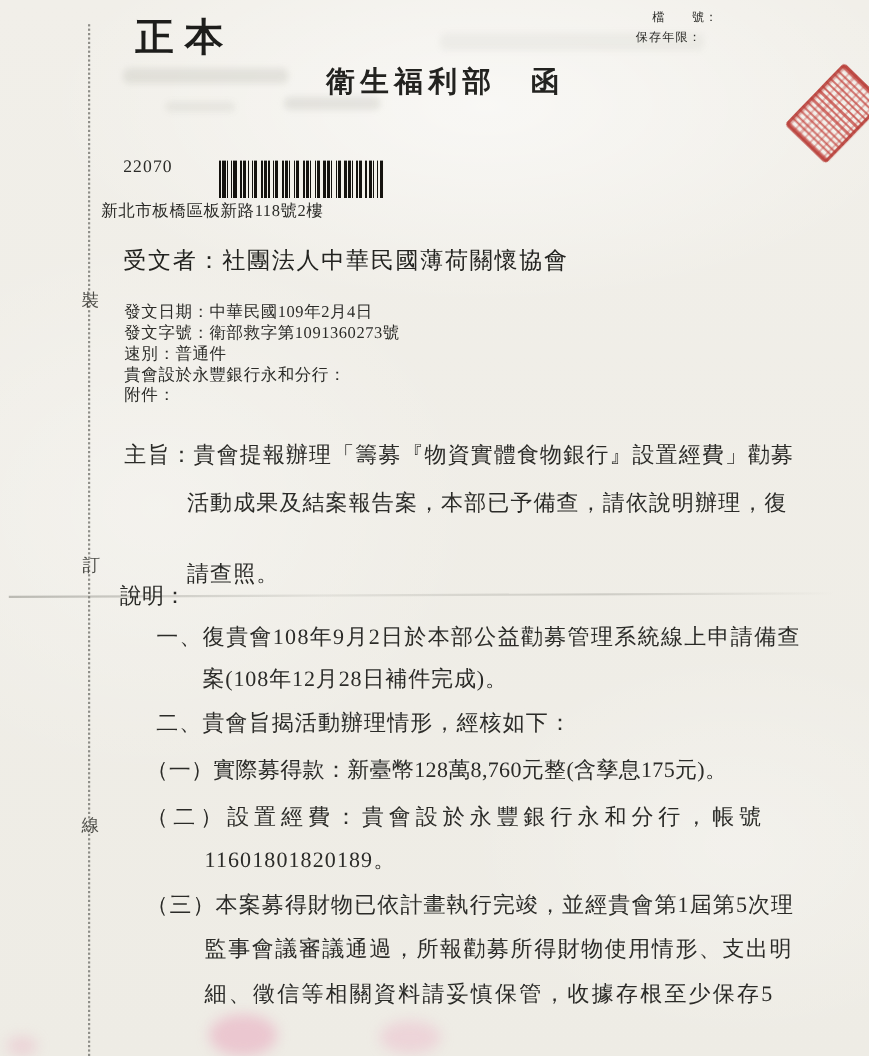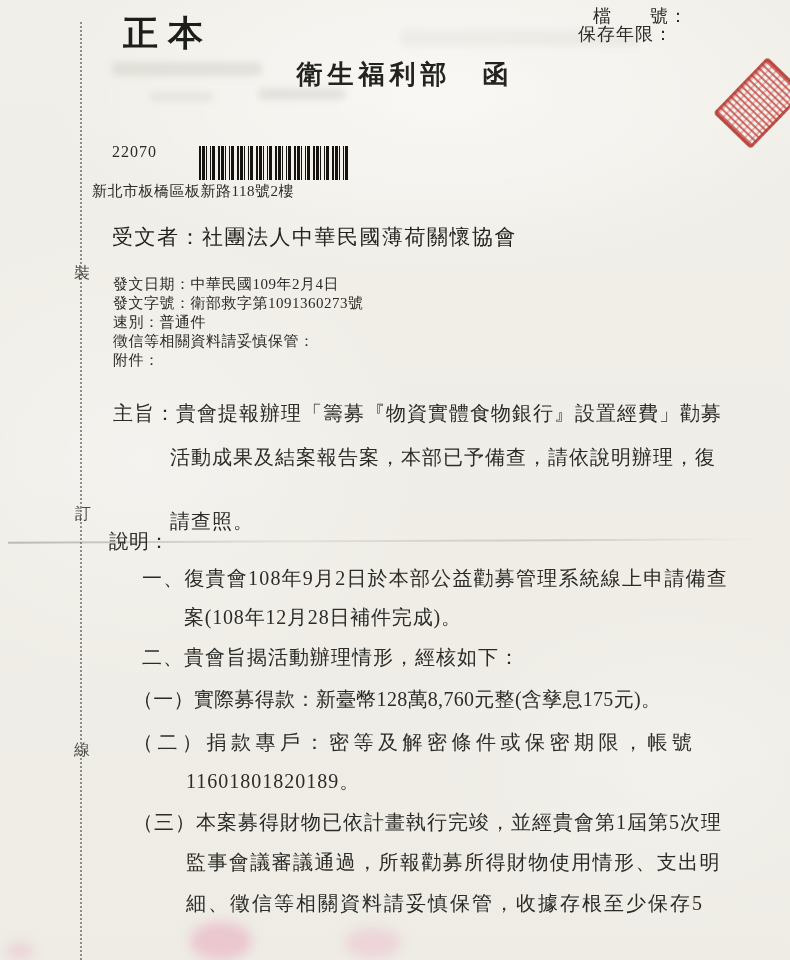--- a/index.html
+++ b/index.html
@@ -10,21 +10,21 @@
     color:#2b2b28;
     font-family:"Liberation Serif","DejaVu Serif",serif;
     background:
       radial-gradient(ellipse 620px 280px at 56% 10%, rgba(255,255,255,.55), transparent 65%),
       radial-gradient(ellipse 500px 420px at 18% 48%, rgba(255,255,255,.28), transparent 60%),
       radial-gradient(ellipse 420px 300px at 85% 80%, rgba(255,255,255,.25), transparent 60%),
       linear-gradient(#f1efe9,#eeece5);
   }
   .abs{position:absolute;white-space:nowrap;}
   .copy-label{font-size:35px;font-weight:700;letter-spacing:10px;color:#1d1d1b;margin-left:17px;}
-  .file-block{font-size:18px;line-height:18px;letter-spacing:1px;}
+  .file-block{font-size:11px;line-height:18px;letter-spacing:1px;}
   .file-block .l1{text-indent:15px;}
   .doc-title{width:810px;left:0;text-align:center;font-size:26px;font-weight:600;letter-spacing:5px;color:#232320;}
   .sender{font-size:14.5px;line-height:19.3px;letter-spacing:.3px;}
   .zip{font-size:16px;letter-spacing:1px;}
   .barcode{
     width:150px;height:34px;
     background:
       repeating-linear-gradient(90deg,
         #15130f 0 2px, #f3f1ea 2px 3px,
         #15130f 3px 6px, #f3f1ea 6px 7px,
@@ -93,32 +93,32 @@
   <div class="abs zip" style="left:112px;top:143px;">22070</div>
   <div class="abs barcode" style="left:199px;top:146px;"></div>
   <div class="abs r-addr" style="left:92px;top:182px;">新北市板橋區板新路118號2樓</div>
 
   <div class="abs addressee" style="left:112px;top:223px;">受文者：社團法人中華民國薄荷關懷協會</div>
 
   <div class="abs meta" style="left:113px;top:275px;">
     <div>發文日期：中華民國109年2月4日</div>
     <div>發文字號：衛部救字第1091360273號</div>
     <div>速別：普通件</div>
-    <div>徵信等相關資料請妥慎保管：</div>
+    <div>貴會設於永豐銀行永和分行：</div>
     <div>附件：</div>
   </div>
 
   <div class="abs body-ln" style="left:113px;top:400px;letter-spacing:1px;">主旨：貴會提報辦理「籌募『物資實體食物銀行』設置經費」勸募</div>
   <div class="abs body-ln" style="left:170px;top:444px;letter-spacing:1px;">活動成果及結案報告案，本部已予備查，請依說明辦理，復</div>
   <div class="abs body-ln" style="left:170px;top:508px;letter-spacing:1px;">請查照。</div>
 
   <div class="abs body-ln" style="left:109px;top:528px;">說明：</div>
   <div class="abs body-ln" style="left:142px;top:565px;letter-spacing:1.2px;">一、復貴會108年9月2日於本部公益勸募管理系統線上申請備查</div>
   <div class="abs body-ln" style="left:184px;top:604px;letter-spacing:.8px;">案(108年12月28日補件完成)。</div>
   <div class="abs body-ln" style="left:142px;top:644px;letter-spacing:1px;">二、貴會旨揭活動辦理情形，經核如下：</div>
   <div class="abs body-ln" style="left:133px;top:686px;letter-spacing:.3px;">（一）實際募得款：新臺幣128萬8,760元整(含孳息175元)。</div>
-  <div class="abs body-ln" style="left:133px;top:729px;letter-spacing:4.5px;">（二）捐款專戶：密等及解密條件或保密期限，帳號</div>
+  <div class="abs body-ln" style="left:133px;top:729px;letter-spacing:4.5px;">（二）設置經費：貴會設於永豐銀行永和分行，帳號</div>
   <div class="abs body-ln" style="left:186px;top:768px;letter-spacing:1px;">11601801820189。</div>
   <div class="abs body-ln" style="left:133px;top:809px;letter-spacing:1px;">（三）本案募得財物已依計畫執行完竣，並經貴會第1屆第5次理</div>
   <div class="abs body-ln" style="left:186px;top:849px;letter-spacing:1.4px;">監事會議審議通過，所報勸募所得財物使用情形、支出明</div>
   <div class="abs body-ln" style="left:186px;top:890px;letter-spacing:2px;">細、徵信等相關資料請妥慎保管，收據存根至少保存5</div>
 
 </div>
 
 </body></html>

